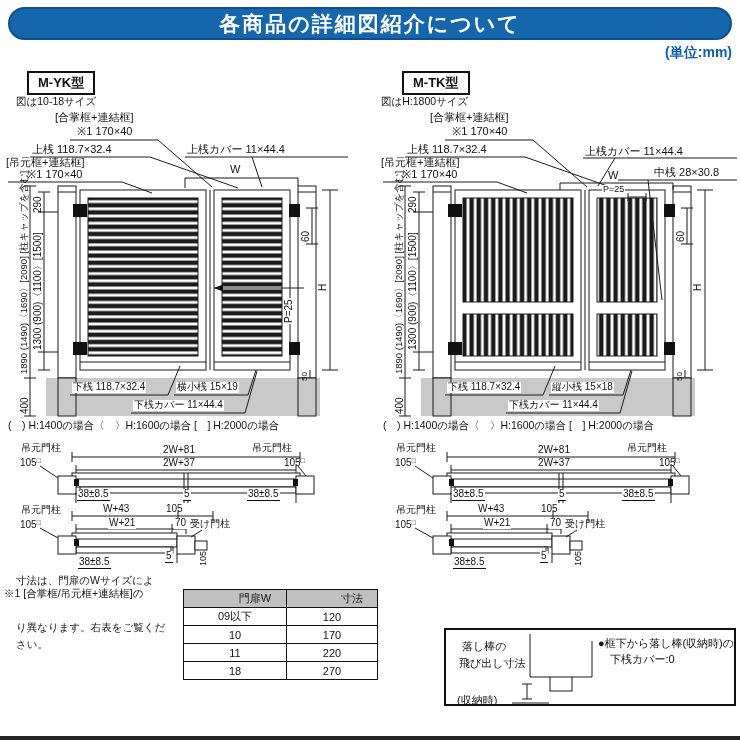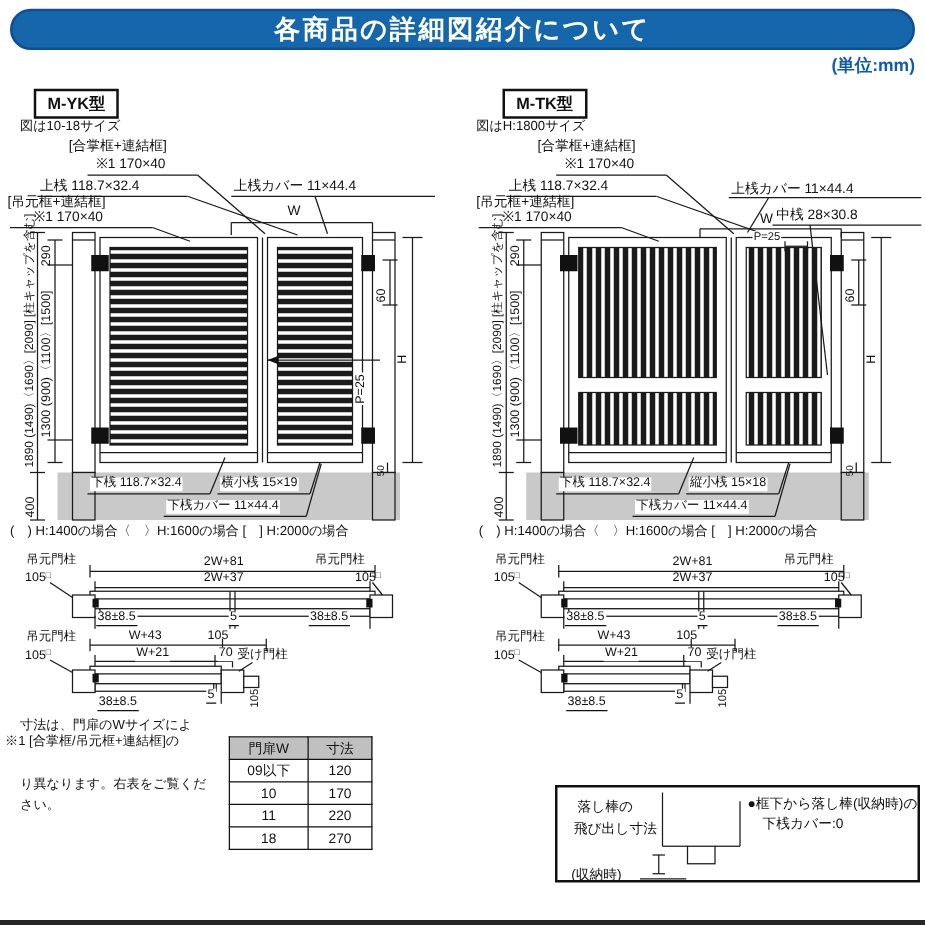--- a/index.html
+++ b/index.html
@@ -23,21 +23,21 @@
   .ln{stroke:#1a1a1a;stroke-width:1;fill:none;}
   .wf{fill:#fff;stroke:#1a1a1a;stroke-width:1;}
   .gf{fill:var(--ground_gray,#c9c9c9);stroke:#1a1a1a;stroke-width:1;}
   .gnd{fill:var(--ground_gray,#c9c9c9);}
   .bk{fill:#111;}
   .st{stroke:#1a1a1a;stroke-width:1;}
   .size-table{position:absolute;left:183px;top:589px;border-collapse:collapse;z-index:3;
               font-size:11px;}
   .size-table th,.size-table td{border:1.5px solid #111;text-align:center;padding:0;
               height:17px;font-weight:400;}
-  .size-table th{background:var(--table_header_bg,#c0c0c0);width:62px;}
+  .size-table th{background:var(--table_header_bg,#c0c0c0);width:62px;padding-left:40px;}
   .size-table th:last-child{width:50px;}
   .drop-box{position:absolute;left:444px;top:628px;width:292px;height:78px;
             border:2px solid #111;box-sizing:border-box;z-index:1;background:#fff;}
   .footer-red{position:absolute;right:3px;top:716px;font-size:12.5px;font-weight:700;
               color:var(--warning_red,#c81414);z-index:3;white-space:nowrap;}
   .bottom-bar{position:absolute;left:0;top:736px;width:740px;height:4px;background:#262626;z-index:4;}
 </style>
 </head>
 <body>
 
@@ -261,21 +261,21 @@
   <div class="model-box" style="left:402px;top:71px">
     <span>M-TK型</span>
   </div>
   <span class="lbl s105" style="left:381px;top:96px">図はH:1800サイズ</span>
   <span class="lbl" style="left:430px;top:112px">[合掌框+連結框]</span>
   <span class="lbl" style="left:452px;top:126px">※1 170×40</span>
   <span class="lbl" style="left:407px;top:144px">上桟 118.7×32.4</span>
   <span class="lbl" style="left:381px;top:157px">[吊元框+連結框]</span>
   <span class="lbl" style="left:402px;top:169px">※1 170×40</span>
   <span class="lbl" style="left:585px;top:146px">上桟カバー 11×44.4</span>
-  <span class="lbl wbg" style="left:620px;top:167px">中桟 28×30.8</span>
+  <span class="lbl wbg" style="left:653px;top:167px">中桟 28×30.8</span>
   <span class="lbl" style="left:608px;top:170px">W</span>
   <span class="lbl s9 wbg" style="left:602px;top:185px">P=25</span>
   <span class="lbl s10 rot" style="left:395px;top:414px">400</span>
   <span class="lbl s95 rot" style="left:394px;top:374px">1890 (1490)〈1690〉[2090] [柱キャップを含む]</span>
   <span class="lbl s10 rot" style="left:408px;top:350px">1300 (900)〈1100〉[1500]</span>
   <span class="lbl s10 rot" style="left:408px;top:213px">290</span>
   <span class="lbl s10 rot" style="left:676px;top:242px">60</span>
   <span class="lbl s10 rot" style="left:693px;top:291px">H</span>
   <span class="lbl s8 rot" style="left:676px;top:381px">50</span>
   <span class="lbl s10 wbg" style="left:447px;top:382px">下桟 118.7×32.4</span>

